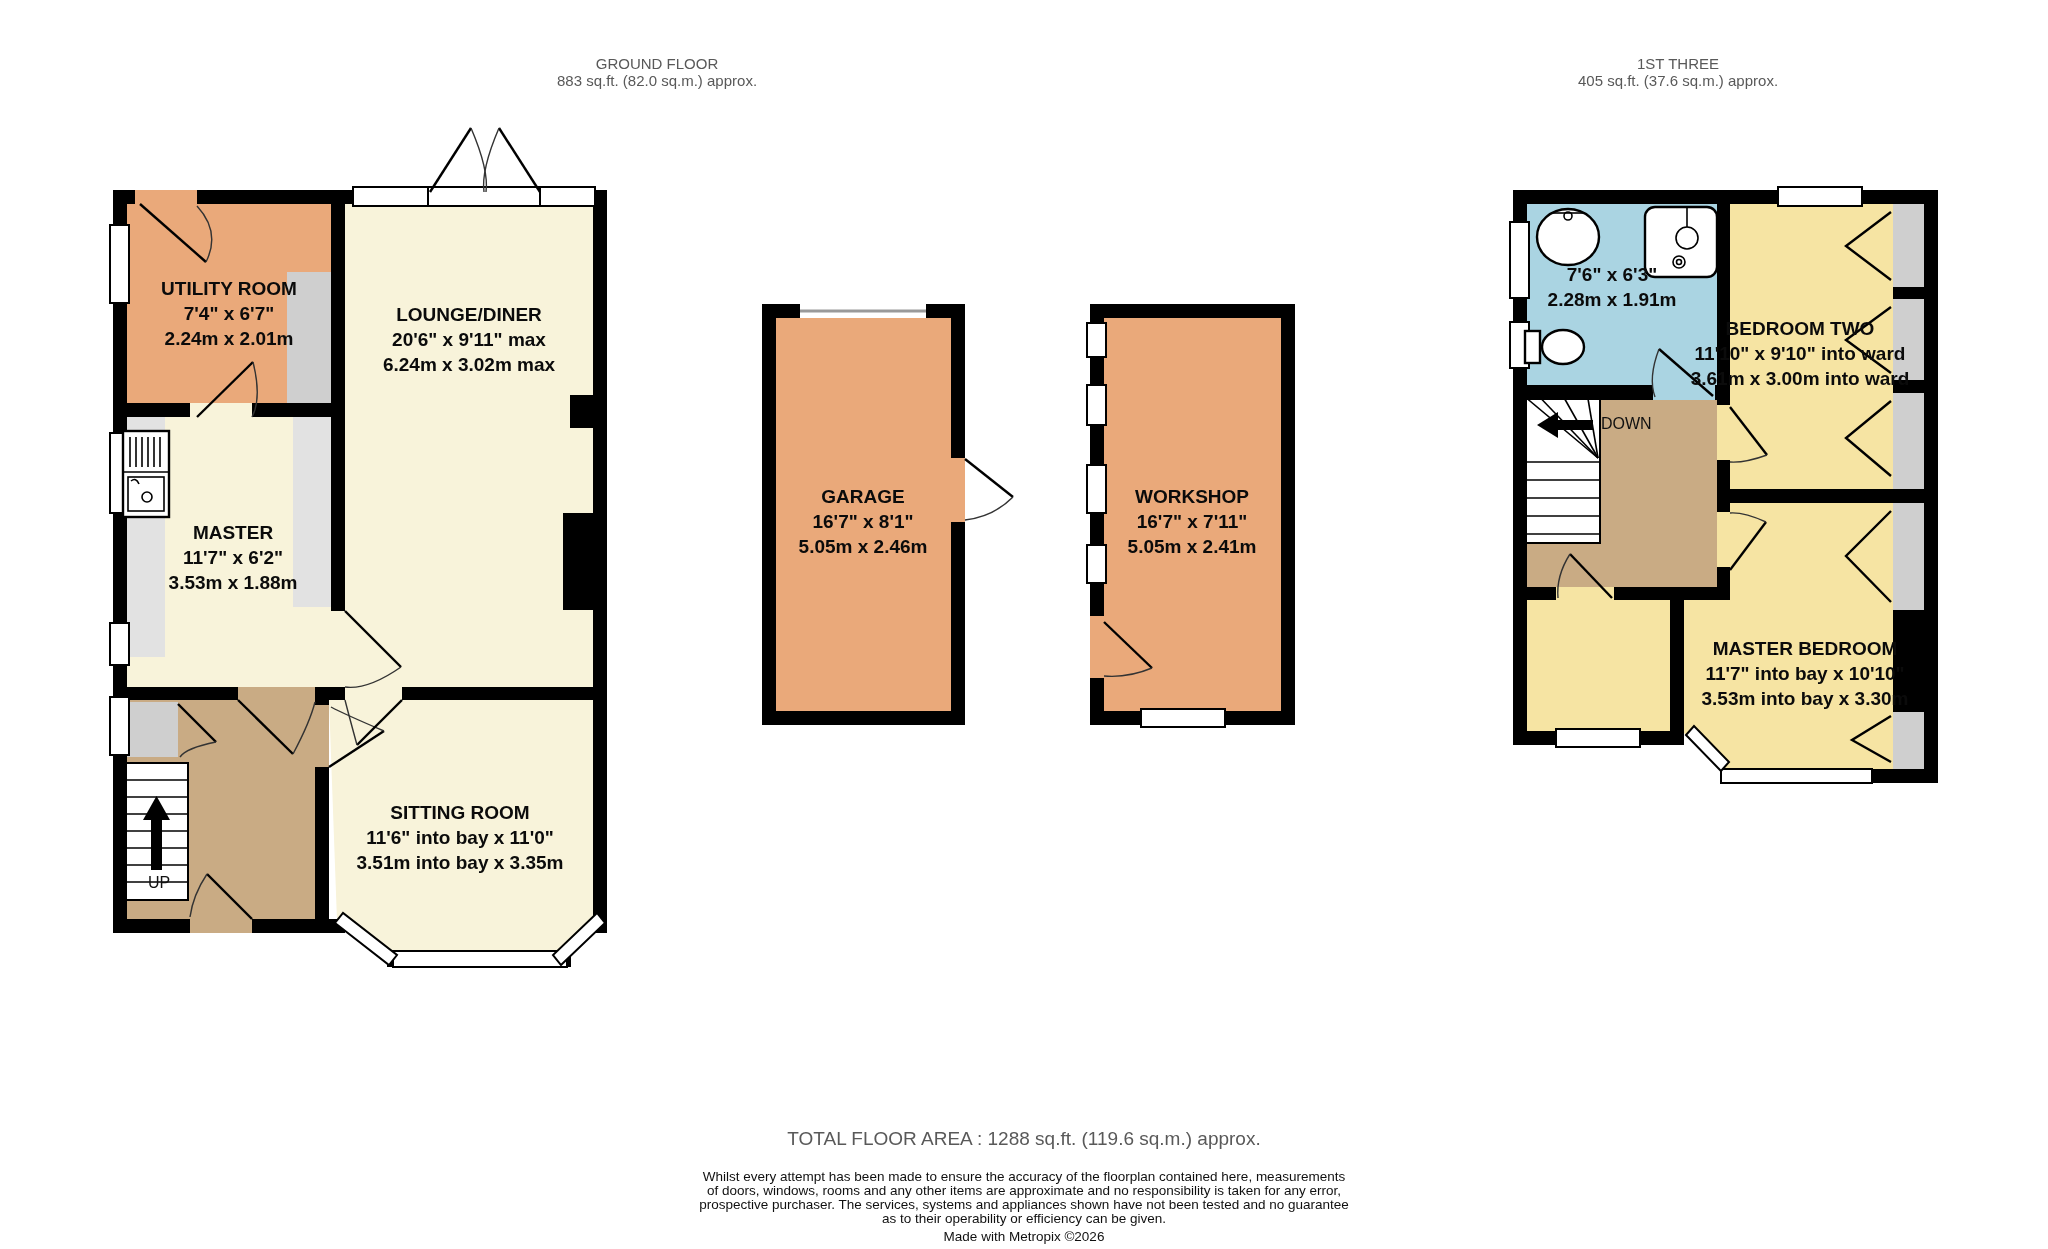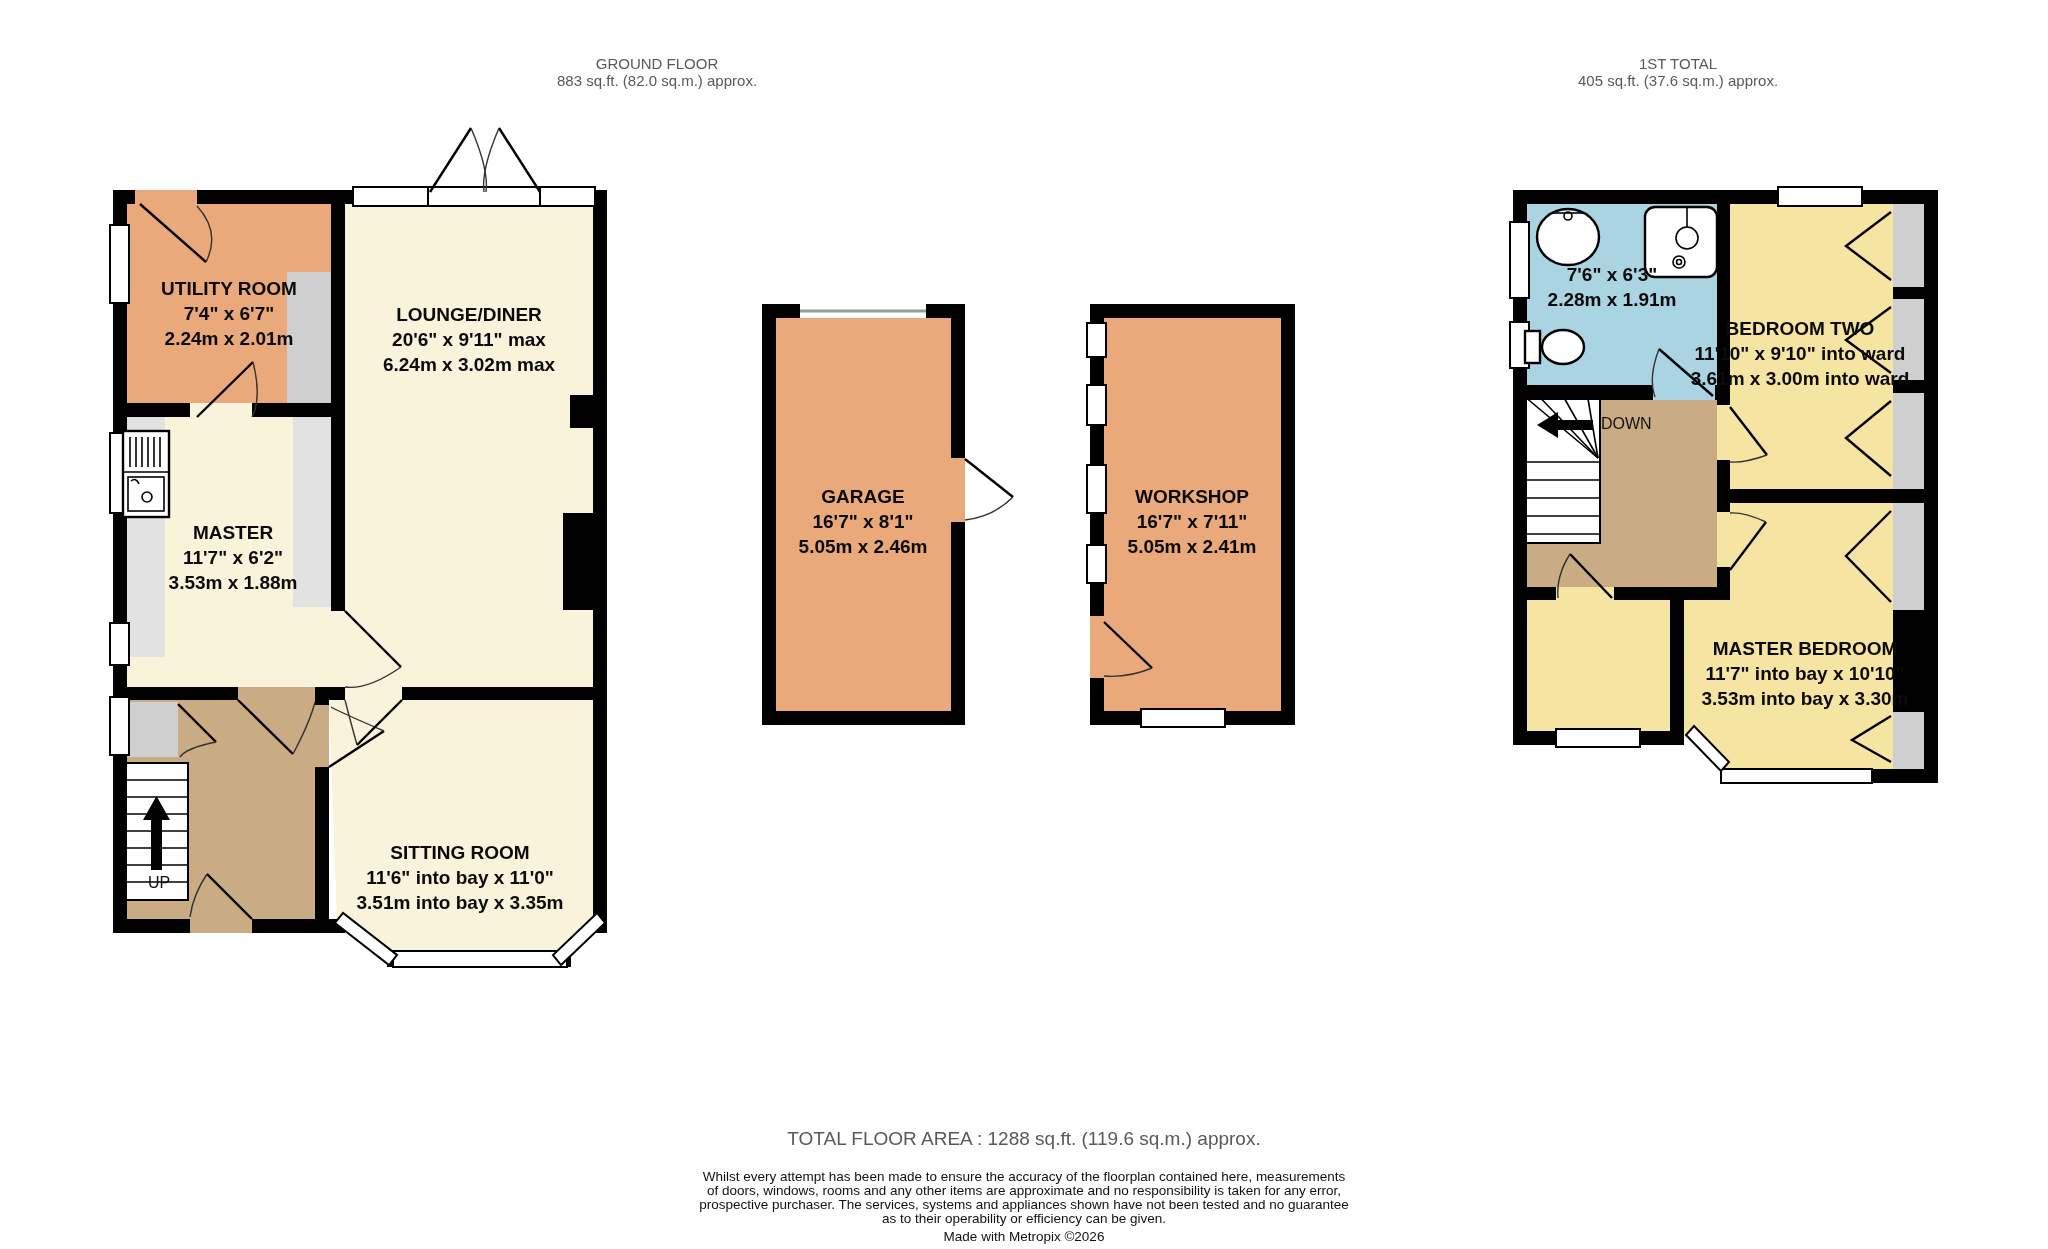--- a/index.html
+++ b/index.html
@@ -281,40 +281,40 @@
       </g>
     </g>
   </g>
 </svg>
 
 <div class="fheader" style="left:657px;top:55px;">
   <div>GROUND FLOOR</div>
   <div>883 sq.ft. (82.0 sq.m.) approx.</div>
 </div>
 <div class="fheader" style="left:1678px;top:55px;">
-  <div>1ST TOTAL</div>
+  <div>1ST THREE</div>
   <div>405 sq.ft. (37.6 sq.m.) approx.</div>
 </div>
 
 <div class="rlabel" style="left:229px;top:276px;">
   <div>UTILITY ROOM</div>
   <div>7'4"  x 6'7"</div>
   <div>2.24m  x 2.01m</div>
 </div>
 <div class="rlabel" style="left:469px;top:302px;">
   <div>LOUNGE/DINER</div>
   <div>20'6"  x 9'11" max</div>
   <div>6.24m  x 3.02m max</div>
 </div>
 <div class="rlabel" style="left:233px;top:520px;">
   <div>MASTER</div>
   <div>11'7"  x 6'2"</div>
   <div>3.53m  x 1.88m</div>
 </div>
-<div class="rlabel" style="left:460px;top:800px;margin-top:40px;">
+<div class="rlabel" style="left:460px;top:800px;">
   <div>SITTING ROOM</div>
   <div>11'6" into bay x 11'0"</div>
   <div>3.51m into bay x 3.35m</div>
 </div>
 <div class="rlabel" style="left:863px;top:484px;">
   <div>GARAGE</div>
   <div>16'7"  x 8'1"</div>
   <div>5.05m  x 2.46m</div>
 </div>
 <div class="rlabel" style="left:1192px;top:484px;">

